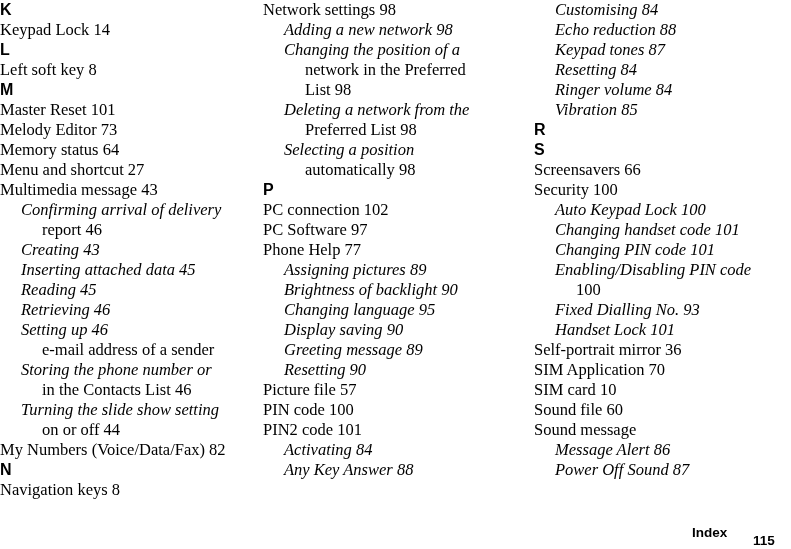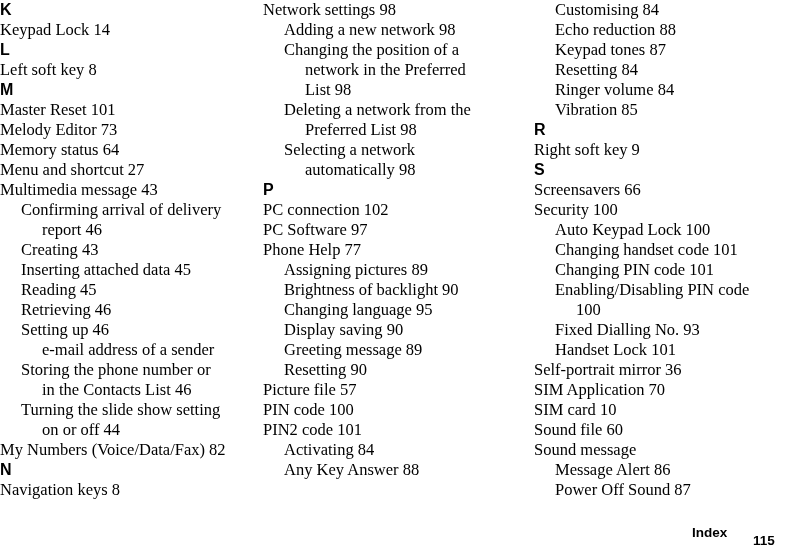--- a/index.html
+++ b/index.html
@@ -61,21 +61,21 @@
   .entry {
     font-family: "Liberation Serif", "DejaVu Serif", serif;
     font-size: 16.5px;
     line-height: 20px;
     height: 20px;
     white-space: nowrap;
     margin: 0;
     padding: 0;
   }
   .entry.lvl-0 { padding-left: 0px; }
-  .entry.lvl-1 { padding-left: 21px; }
+  .entry.lvl-1 { padding-left: 21px; font-style: italic; }
   .entry.lvl-2 { padding-left: 42px; }
 
   .footer {
     position: absolute;
     left: 0;
     bottom: 6px;
     width: 725px;
     height: 20px;
     font-family: "Liberation Sans", "DejaVu Sans", sans-serif;
     font-weight: bold;
@@ -127,21 +127,21 @@
         <div class="entry lvl-0">Navigation keys 8</div>
       </div>
     <div class="column col-2">
         <div class="entry lvl-0">Network settings 98</div>
         <div class="entry lvl-1">Adding a new network 98</div>
         <div class="entry lvl-1">Changing the position of a</div>
         <div class="entry lvl-2">network in the Preferred</div>
         <div class="entry lvl-2">List 98</div>
         <div class="entry lvl-1">Deleting a network from the</div>
         <div class="entry lvl-2">Preferred List 98</div>
-        <div class="entry lvl-1">Selecting a network</div>
+        <div class="entry lvl-1">Selecting a position</div>
         <div class="entry lvl-2">automatically 98</div>
         <div class="letter-heading">P</div>
         <div class="entry lvl-0">PC connection 102</div>
         <div class="entry lvl-0">PC Software 97</div>
         <div class="entry lvl-0">Phone Help 77</div>
         <div class="entry lvl-1">Assigning pictures 89</div>
         <div class="entry lvl-1">Brightness of backlight 90</div>
         <div class="entry lvl-1">Changing language 95</div>
         <div class="entry lvl-1">Display saving 90</div>
         <div class="entry lvl-1">Greeting message 89</div>
@@ -153,21 +153,20 @@
         <div class="entry lvl-1">Any Key Answer 88</div>
       </div>
     <div class="column col-3">
         <div class="entry lvl-1">Customising 84</div>
         <div class="entry lvl-1">Echo reduction 88</div>
         <div class="entry lvl-1">Keypad tones 87</div>
         <div class="entry lvl-1">Resetting 84</div>
         <div class="entry lvl-1">Ringer volume 84</div>
         <div class="entry lvl-1">Vibration 85</div>
         <div class="letter-heading">R</div>
-        <div class="entry lvl-0">Right soft key 9</div>
         <div class="letter-heading">S</div>
         <div class="entry lvl-0">Screensavers 66</div>
         <div class="entry lvl-0">Security 100</div>
         <div class="entry lvl-1">Auto Keypad Lock 100</div>
         <div class="entry lvl-1">Changing handset code 101</div>
         <div class="entry lvl-1">Changing PIN code 101</div>
         <div class="entry lvl-1">Enabling/Disabling PIN code</div>
         <div class="entry lvl-2">100</div>
         <div class="entry lvl-1">Fixed Dialling No. 93</div>
         <div class="entry lvl-1">Handset Lock 101</div>

